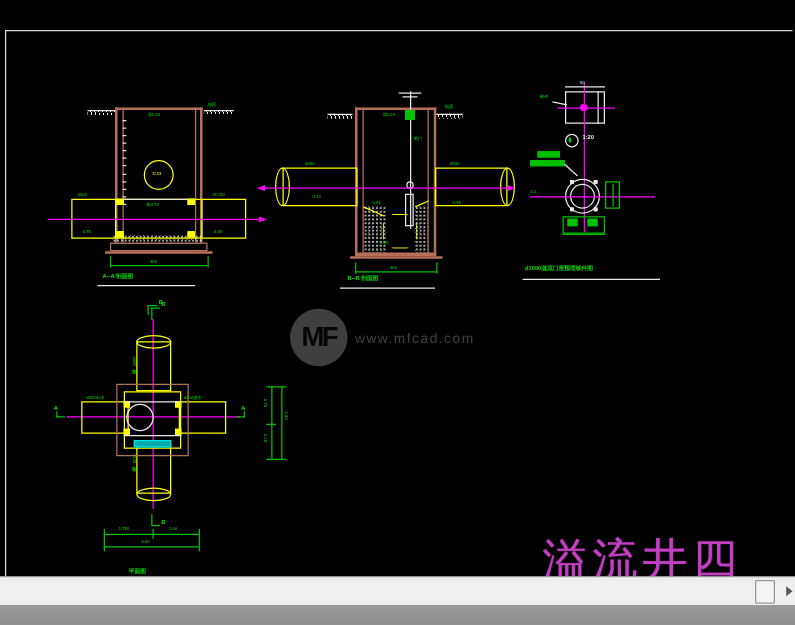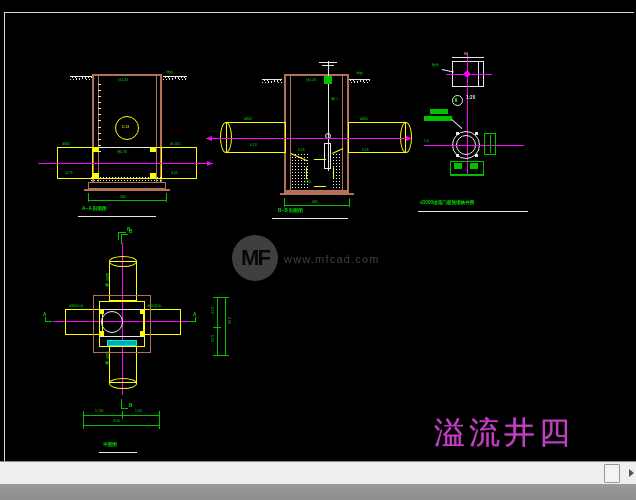--- a/index.html
+++ b/index.html
@@ -1,21 +1,21 @@
 <!DOCTYPE html>
 <html><head>
 <meta charset="utf-8">
 <style>
   html,body{margin:0;padding:0;background:#000;}
   body{width:636px;height:500px;overflow:hidden;font-family:"Liberation Sans",sans-serif;}
   #app{position:relative;width:636px;height:500px;background:#000;}
 
   
   #canvas{
-    position:absolute;left:0;top:4px;width:636px;height:461px;
+    position:absolute;left:0;top:16px;width:636px;height:461px;
     background:#000;overflow:hidden;
   }
   
   .frame-left{position:absolute;left:4px;top:8px;width:1px;height:453px;background:#d8d8d8;}
   .frame-top{position:absolute;left:4px;top:8px;width:630px;height:1px;background:#d8d8d8;}
 
   
   .v{position:absolute;} 
   .ln{position:absolute;height:1px;background:#ffff00;transform-origin:0 0;}
   .lnv{position:absolute;width:1px;background:#ffff00;}
@@ -70,21 +70,21 @@
   #wm-logo{width:46px;height:46px;border-radius:50%;background:#cfcfcf;
      display:flex;align-items:center;justify-content:center;color:#1a1a1a;
      font-size:22px;font-weight:bold;font-family:"Liberation Sans",sans-serif;
      letter-spacing:-2px;}
   #wm-right{margin-left:6px;display:flex;flex-direction:column;}
   #wm-cn{color:#d5d5d5;font-size:26px;font-weight:bold;letter-spacing:3px;line-height:28px;}
   #wm-url{color:#cccccc;font-size:11px;letter-spacing:1.2px;margin-top:2px;}
 
   
   #sheet-title{position:absolute;left:434px;top:408px;color:#c040c0;
-     font-size:31px;letter-spacing:4px;font-family:"DejaVu Sans",sans-serif;
+     font-size:36px;letter-spacing:4px;font-family:"DejaVu Sans",sans-serif;
      text-shadow:0 0 1px #b030b0;text-align:right;}
 
   
   #scrollbar{position:absolute;left:0;top:461px;width:636px;height:22px;
      background:#efefef;border-top:1px solid #8a8a8a;border-bottom:1px solid #7a7a7a;}
   #scroll-track{position:absolute;left:0;top:0;right:0;bottom:0;background:#efefef;}
   #scroll-thumb{position:absolute;left:604px;top:2px;width:14px;height:17px;
      background:#f4f4f4;border:1px solid #9a9a9a;border-radius:1px;}
   #scroll-right-arrow{position:absolute;right:2px;top:7px;width:0;height:0;
      border-top:4px solid transparent;border-bottom:4px solid transparent;

